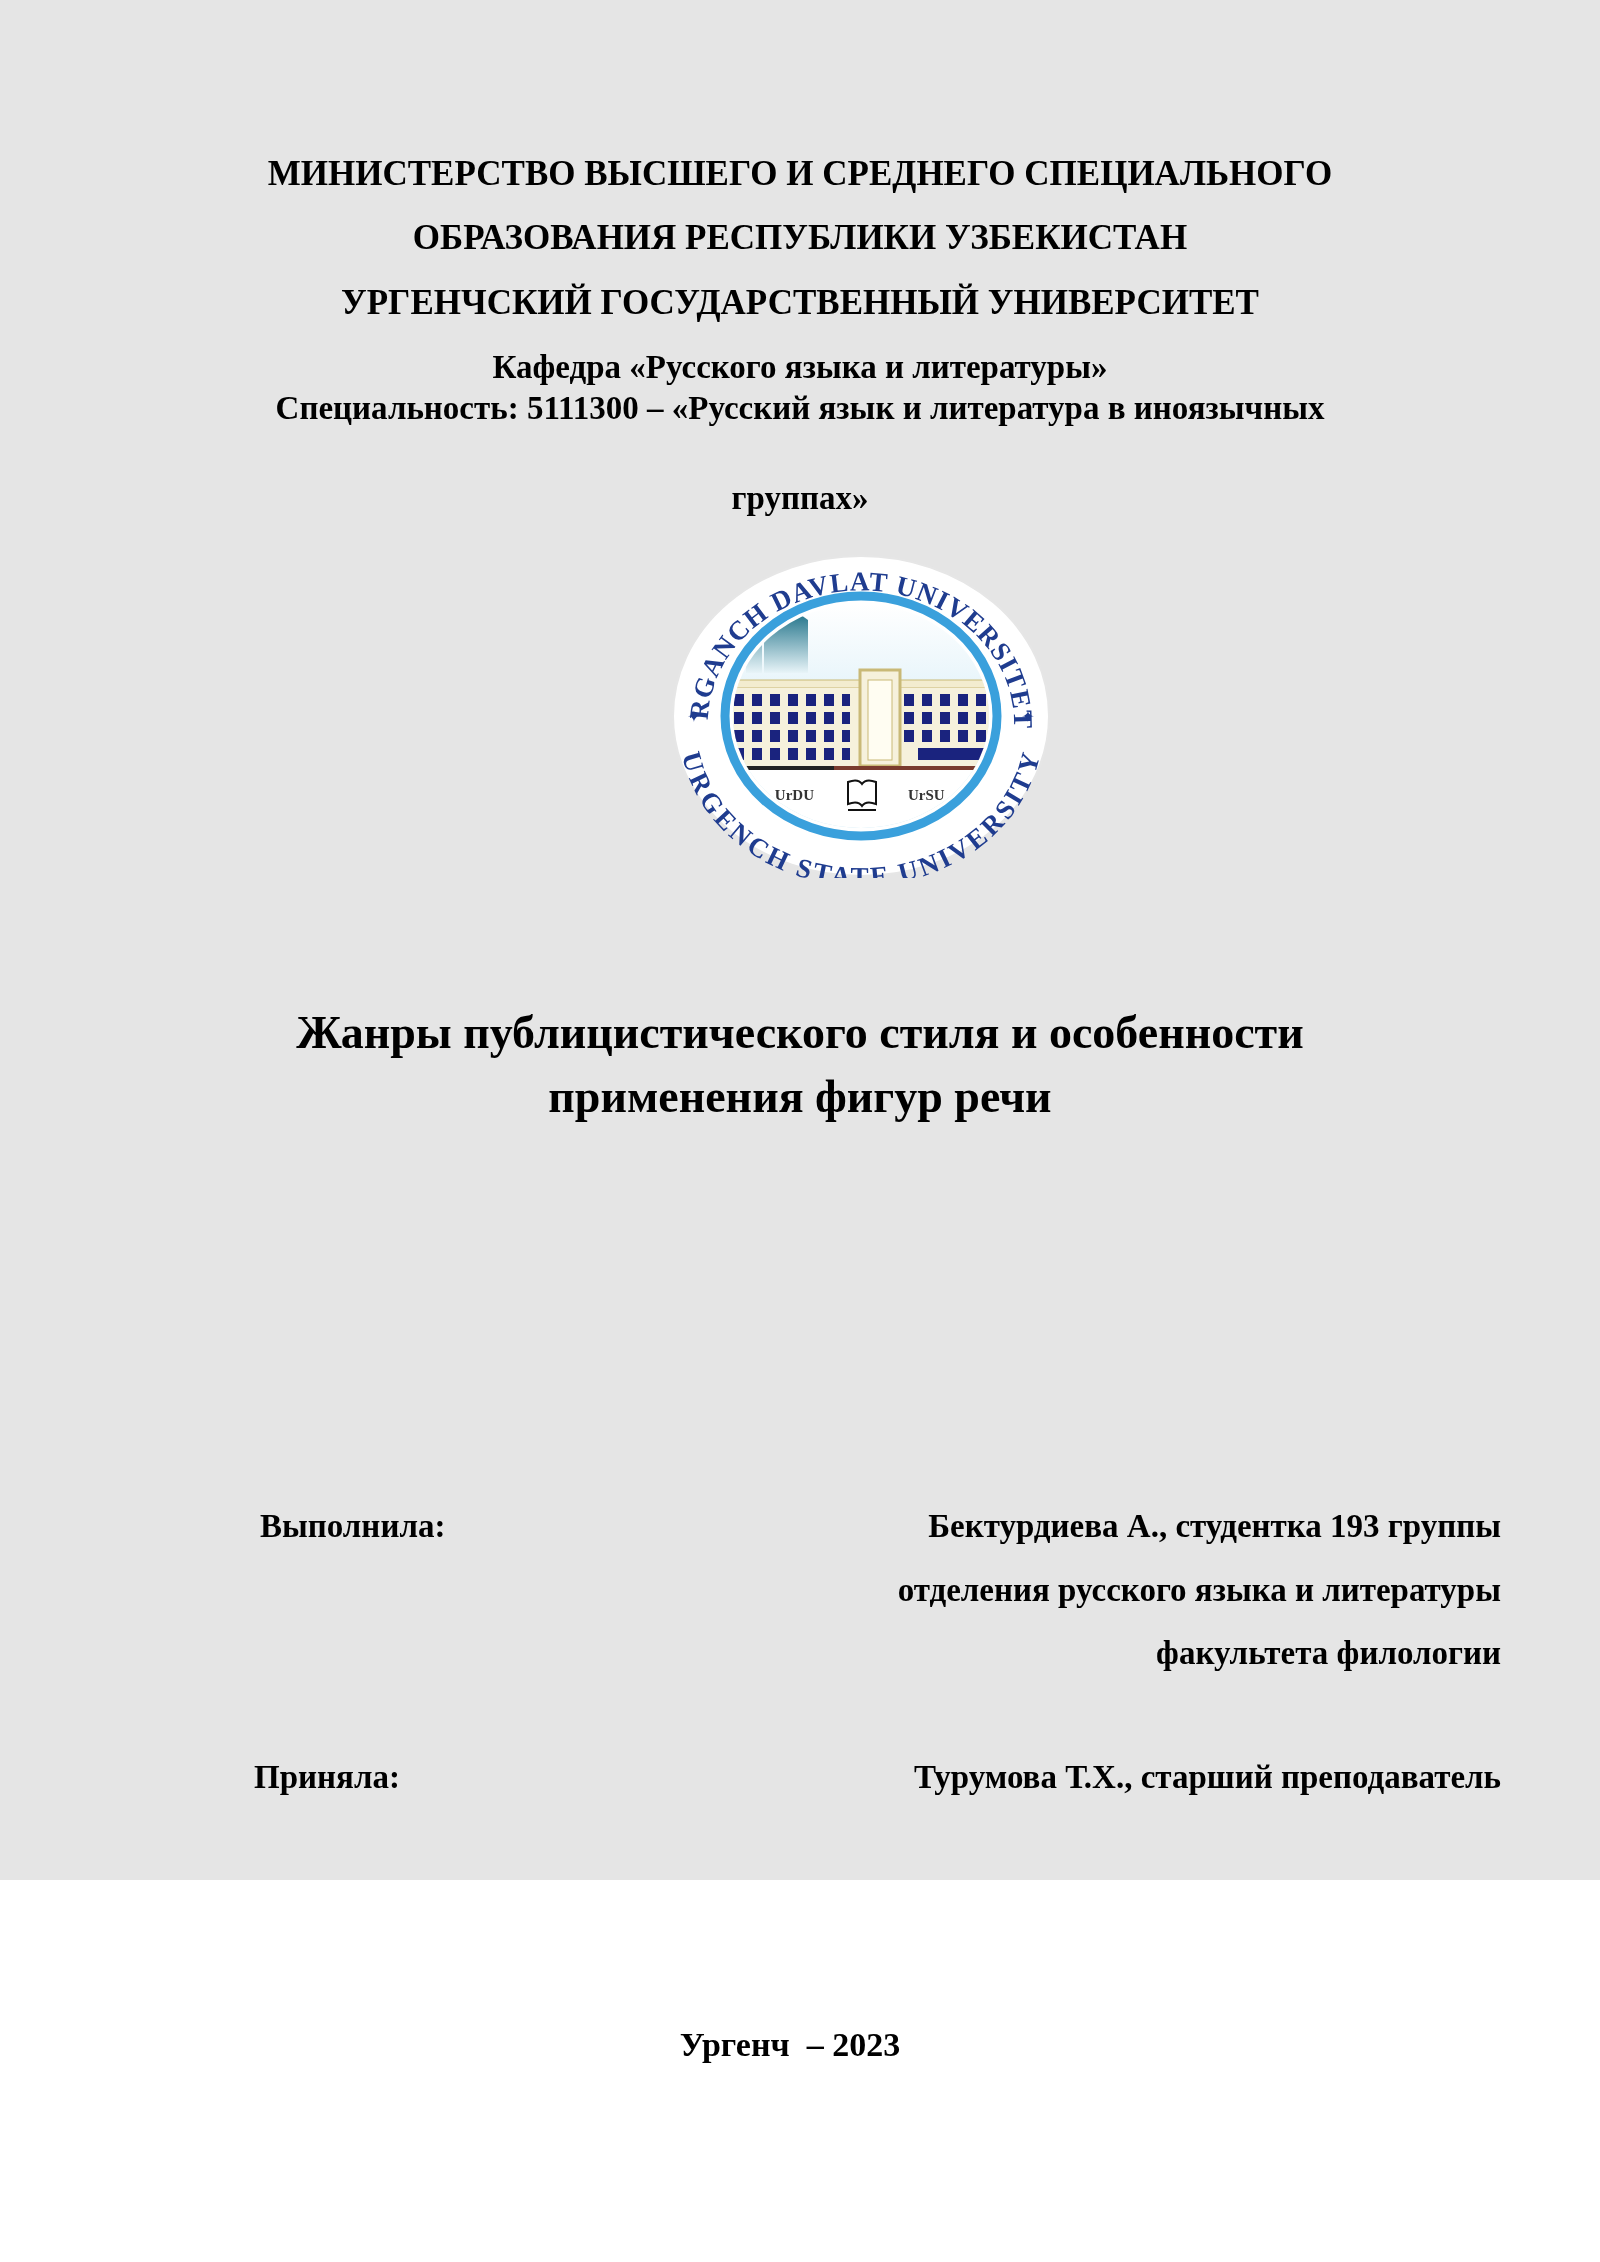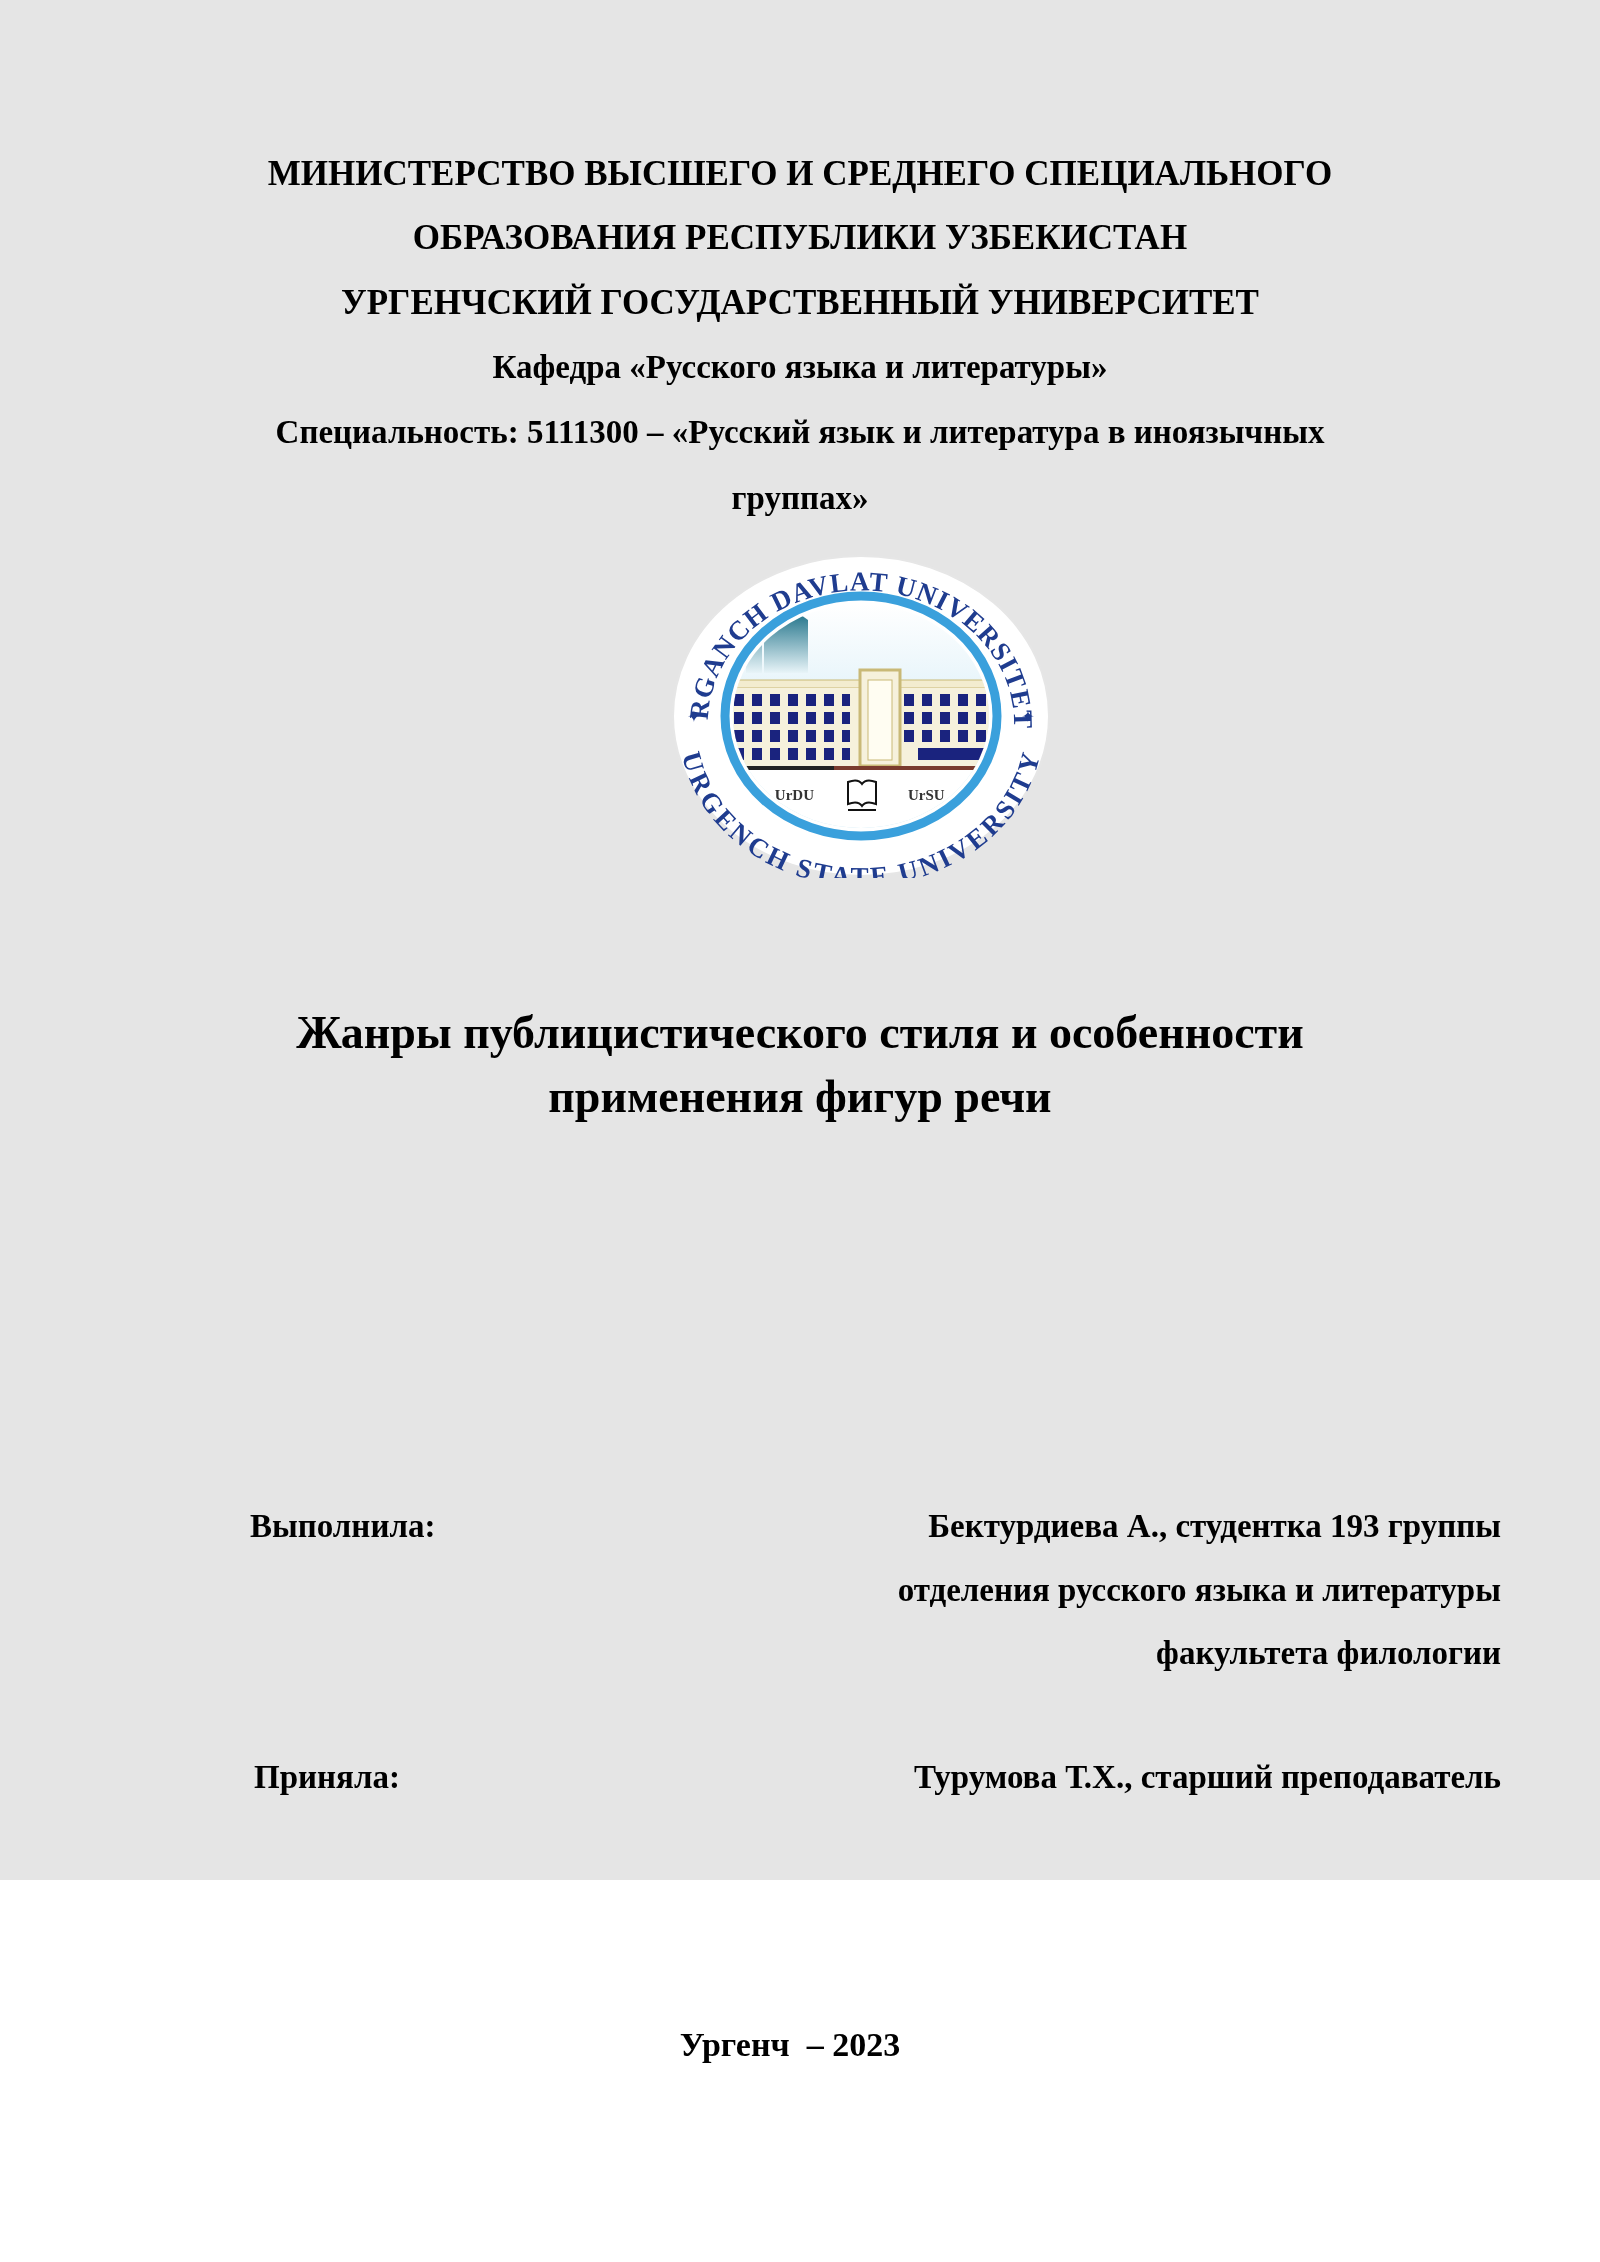--- a/index.html
+++ b/index.html
@@ -2,26 +2,26 @@
 <html><head>
 <meta charset="utf-8">
 <style>
   html, body { margin:0; padding:0; background:#ffffff; }
   body { width:1600px; height:2262px; position:relative; overflow:hidden;
          font-family:"Liberation Serif", "DejaVu Serif", serif; color:#000; }
   .page { position:absolute; left:0; top:0; width:1600px; height:1880px; background:#e5e5e5;padding-left:11px; }
   .line { position:absolute; left:0; width:1600px; text-align:center; font-weight:bold; white-space:nowrap; }
   .hdr { font-size:35px; }
   .l1 { top:154px; } .l2 { top:218px; } .l3 { top:283px; } .l4 { top:349px;font-family:Liberation Serif, serif; }
-  .l5 { top:414px; } .l6 { top:480px; }
+  .l5 { top:390px; } .l6 { top:480px; }
   .logo { position:absolute; left:668px; top:548px; width:386px; height:330px; }
   .work { top:918px; font-size:32px; }
   .title { font-size:46px; }
   .t1 { top:1006px; } .t2 { top:1070px; }
-  .sig-label { position:absolute; left:250px; font-size:33px; font-weight:bold; white-space:nowrap; }
+  .sig-label { position:absolute; left:260px; font-size:33px; font-weight:bold; white-space:nowrap; }
   .sig-right { position:absolute; right:110px; font-size:33px; font-weight:bold; white-space:nowrap; text-align:center; }
   .r1 { top:1508px; } .r2 { top:1572px; } .r3 { top:1635px; }
   .r4 { top:1759px; } .r5 { top:1824px; }
   .city { top:2026px; font-size:34px; left:-10px; }
 </style>
 </head>
 <body>
 
 <div class="page">
 

